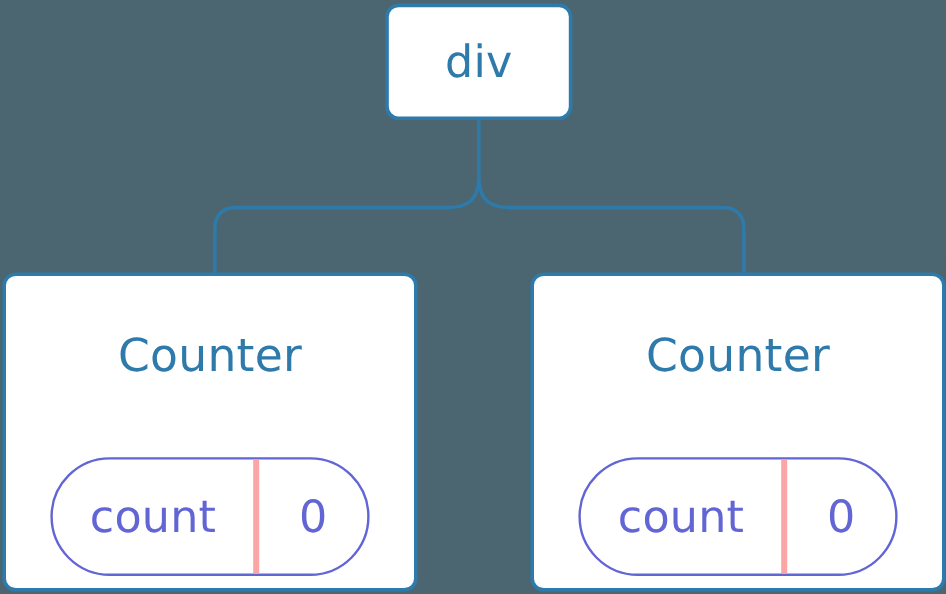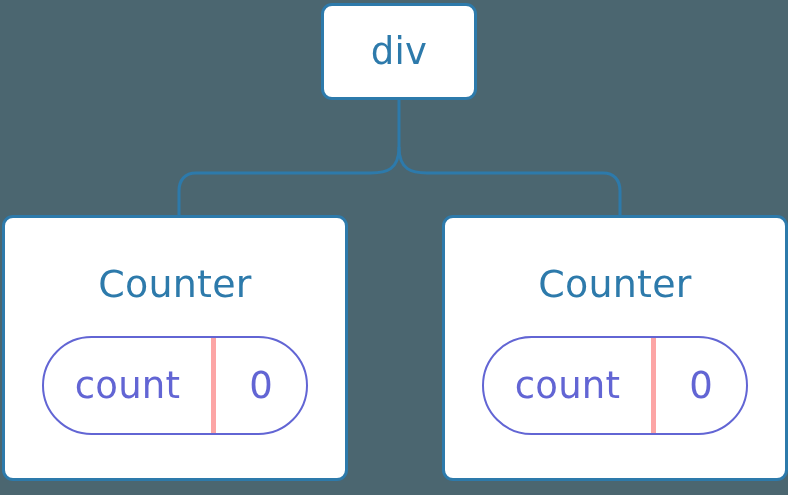--- a/index.html
+++ b/index.html
@@ -48,24 +48,25 @@
     justify-content: center;
   }
   .node-label-root {
     color: #2d7aab;
     font-size: 37px;
     line-height: 1;
     letter-spacing: 0.2px;
   }
   
   .node-counter {
-    top: 215px;
+    top: 227px;
     width: 346px;
     height: 266px;
     justify-content: flex-start;
+    gap: 33px;
   }
   #node-counter-0 { left: 2px; }
   #node-counter-1 { left: 442px; }
 
   .node-label {
     color: #2d7aab;
     font-size: 38px;
     line-height: 1;
     margin-top: 47px;
     letter-spacing: 0.2px;

